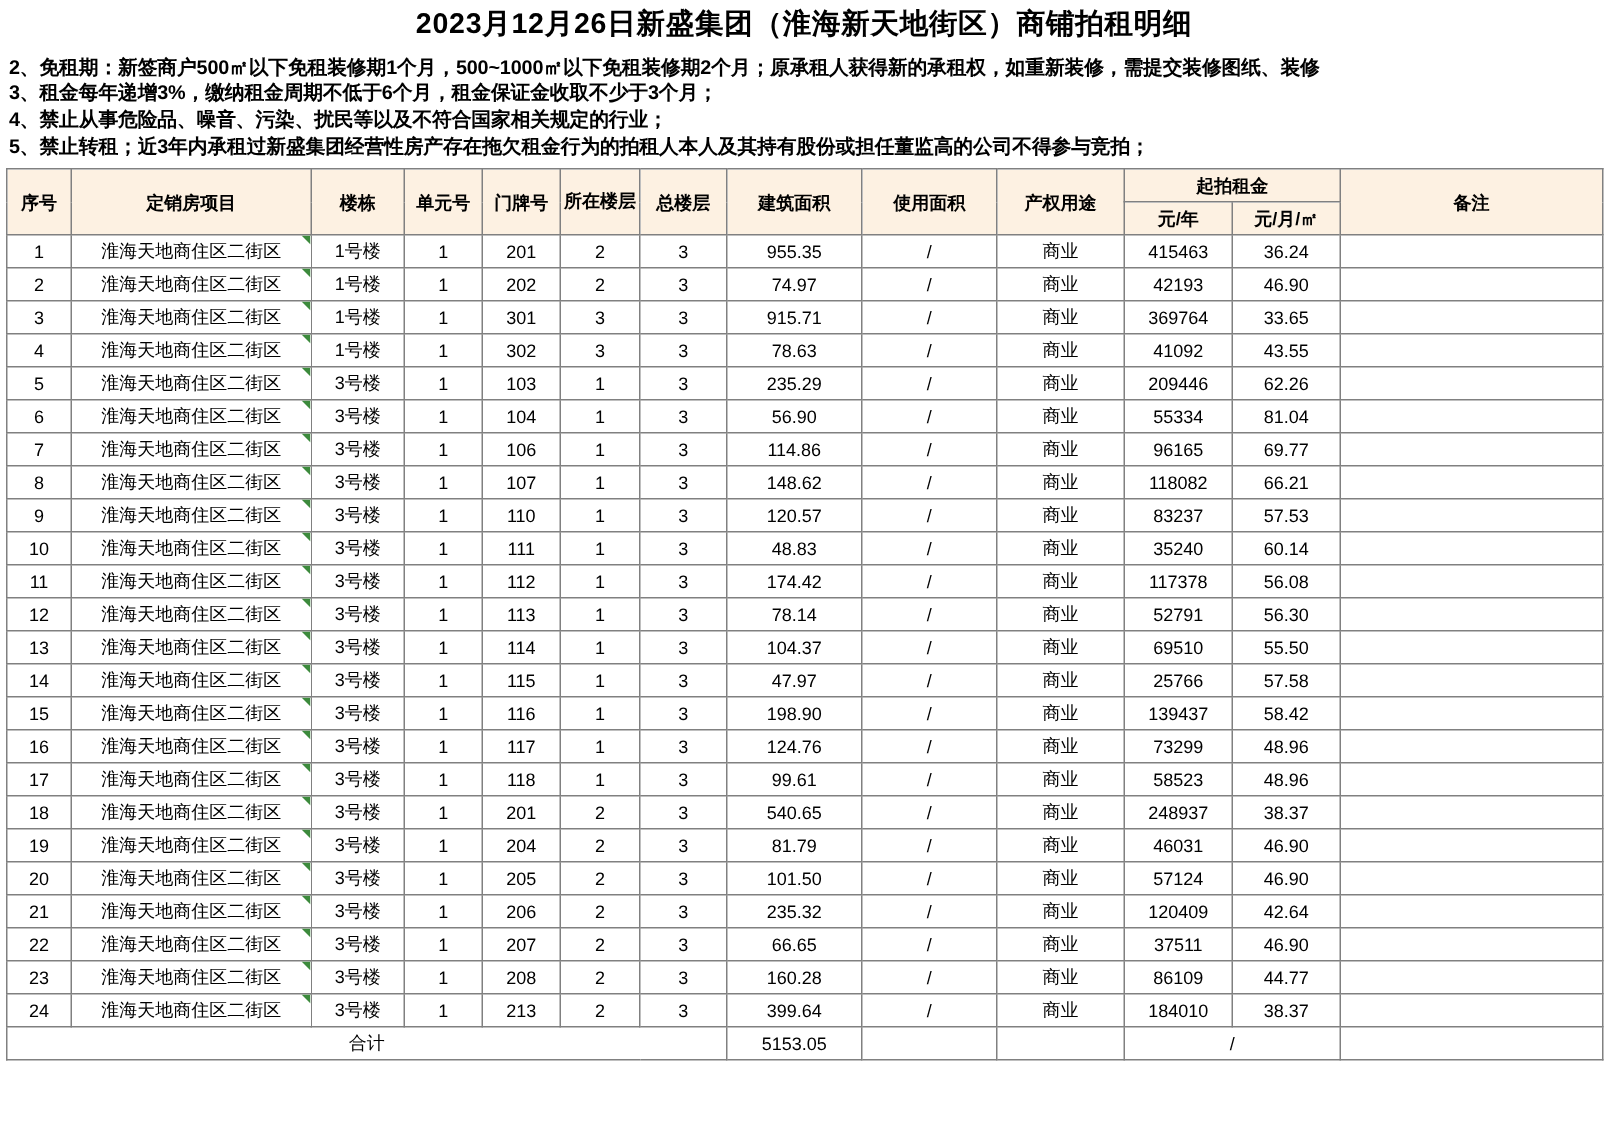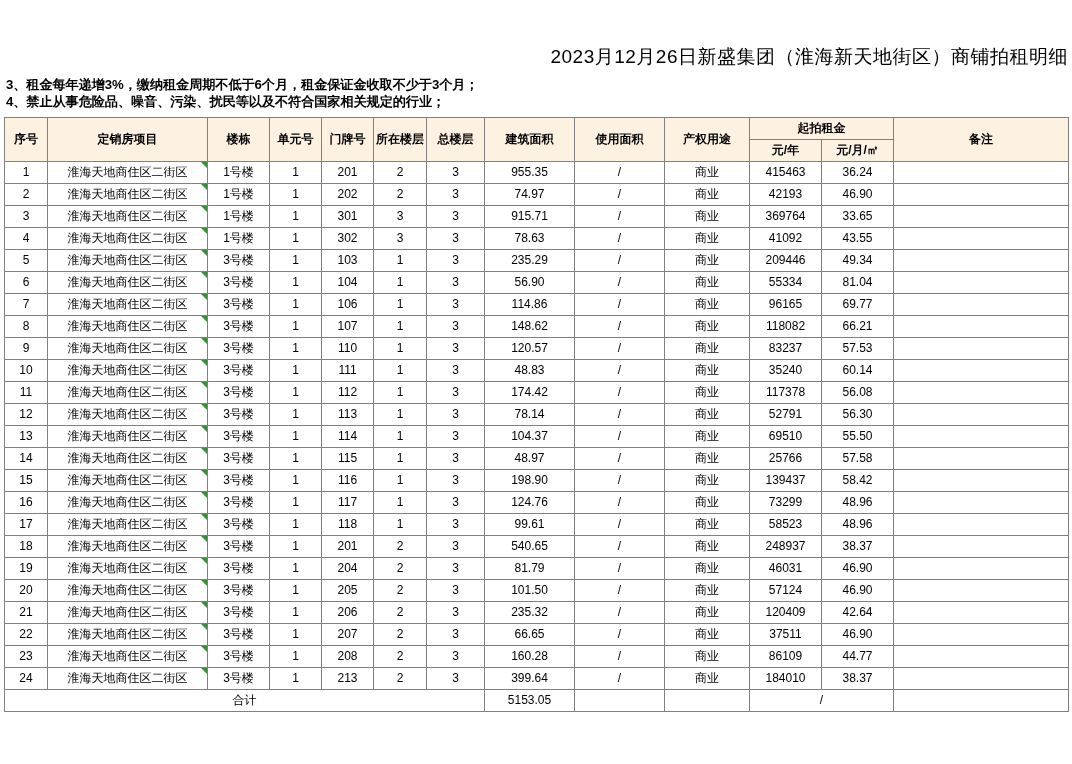--- a/index.html
+++ b/index.html
@@ -15,27 +15,26 @@
     overflow: hidden;
   }
   .page {
     position: relative;
     width: 1072px;
     height: 764px;
     box-sizing: border-box;
     padding: 0 4px;
   }
   .title {
-    text-align: right;
+    text-align: center;
     font-size: 19px;
-    font-weight: normal;
+    font-weight: bold;
     letter-spacing: 0.5px;
     padding: 6px 0 7px 0;
     line-height: 1.2;
-    margin-top: 40px;
   }
   .terms {
     font-size: 13.2px;
     line-height: 17.6px;
     font-weight: bold;
     padding: 0 2px 4px 2px;
     letter-spacing: -0.1px;
   }
   .terms div {
     white-space: nowrap;
@@ -109,22 +108,24 @@
   col.c-note   { width: 175px; }
 </style>
 </head>
 <body>
 
 <div class="page">
 
   <div class="title">2023月12月26日新盛集团（淮海新天地街区）商铺拍租明细</div>
 
   <div class="terms">
+    <div>2、免租期：新签商户500㎡以下免租装修期1个月，500~1000㎡以下免租装修期2个月；原承租人获得新的承租权，如重新装修，需提交装修图纸、装修</div>
     <div>3、租金每年递增3%，缴纳租金周期不低于6个月，租金保证金收取不少于3个月；</div>
     <div>4、禁止从事危险品、噪音、污染、扰民等以及不符合国家相关规定的行业；</div>
+    <div>5、禁止转租；近3年内承租过新盛集团经营性房产存在拖欠租金行为的拍租人本人及其持有股份或担任董监高的公司不得参与竞拍；</div>
   </div>
 
   <table class="sheet">
     <colgroup>
       <col class="c-idx">
         <col class="c-proj">
         <col class="c-bldg">
         <col class="c-unit">
       <col class="c-door">
         <col class="c-floor">
@@ -222,21 +223,21 @@
         <td class="cell-name mark">淮海天地商住区二街区</td>
         <td>3号楼</td>
         <td>1</td>
         <td>103</td>
         <td>1</td>
         <td>3</td>
         <td>235.29</td>
         <td>/</td>
         <td>商业</td>
         <td>209446</td>
-        <td>49.34</td>
+        <td>62.26</td>
         <td></td>
       </tr>
       <tr>
         <td>6</td>
         <td class="cell-name mark">淮海天地商住区二街区</td>
         <td>3号楼</td>
         <td>1</td>
         <td>104</td>
         <td>1</td>
         <td>3</td>
@@ -353,21 +354,21 @@
         <td></td>
       </tr>
       <tr>
         <td>14</td>
         <td class="cell-name mark">淮海天地商住区二街区</td>
         <td>3号楼</td>
         <td>1</td>
         <td>115</td>
         <td>1</td>
         <td>3</td>
-        <td>48.97</td>
+        <td>47.97</td>
         <td>/</td>
         <td>商业</td>
         <td>25766</td>
         <td>57.58</td>
         <td></td>
       </tr>
       <tr>
         <td>15</td>
         <td class="cell-name mark">淮海天地商住区二街区</td>
         <td>3号楼</td>

